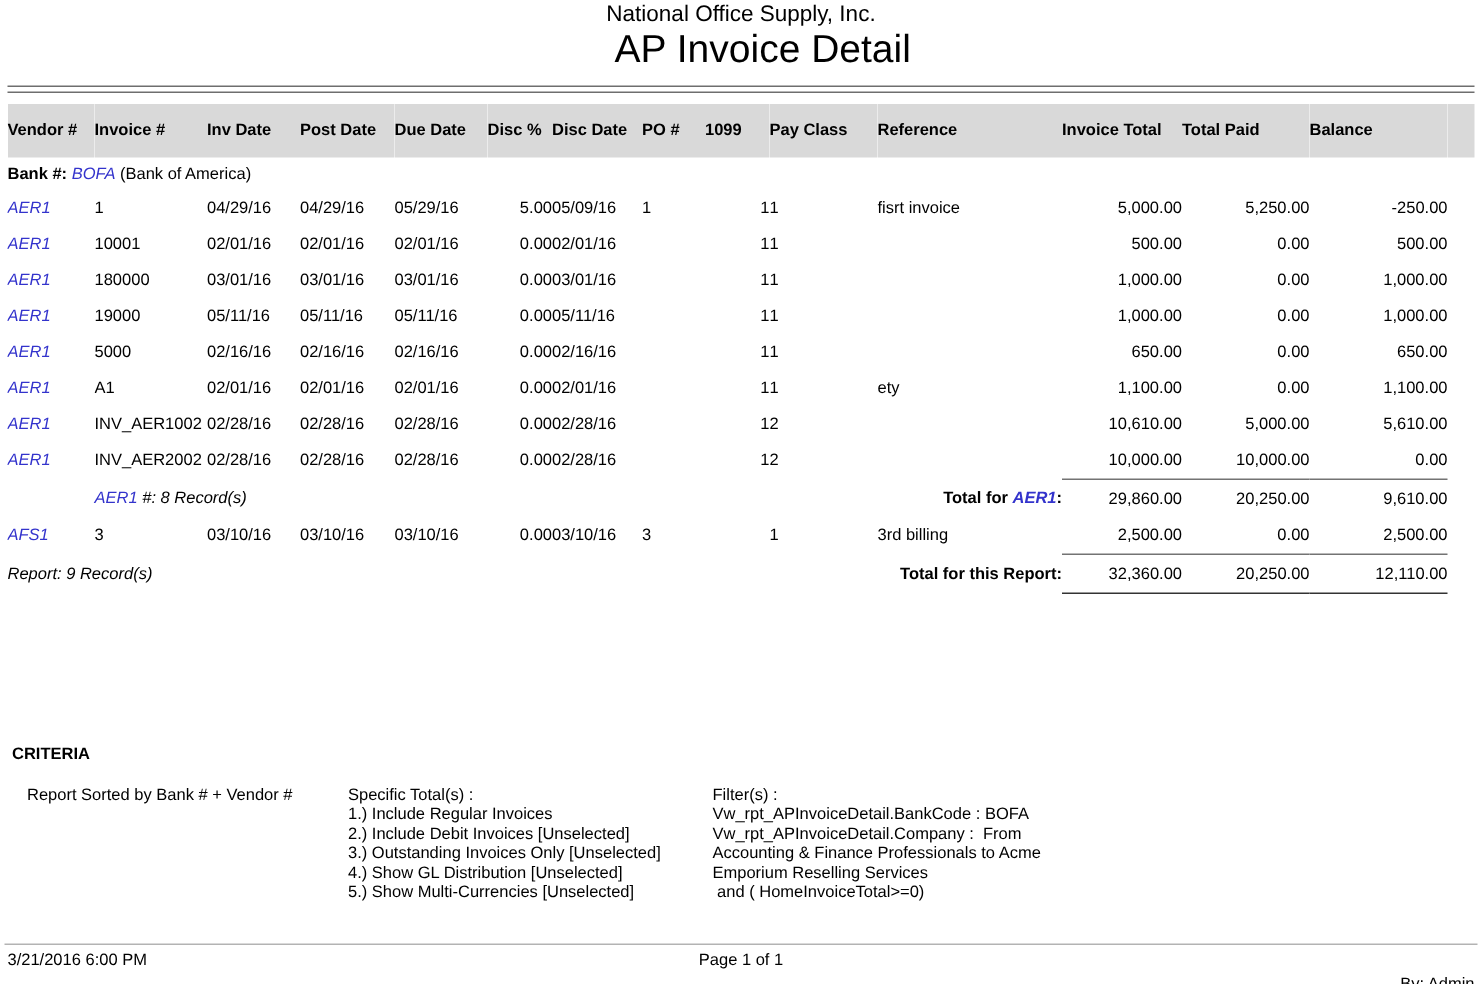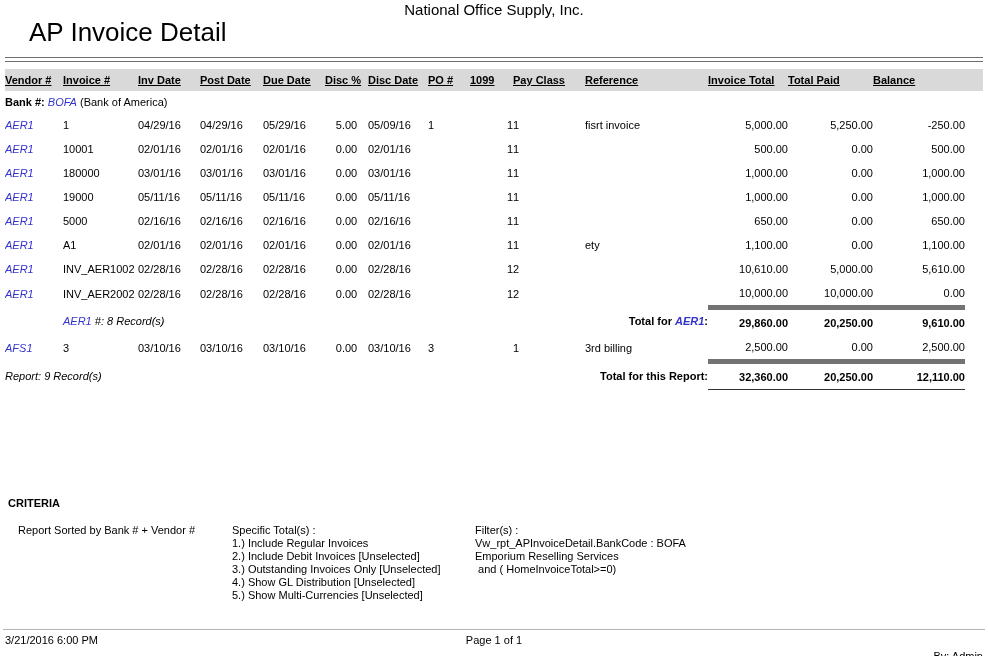--- a/index.html
+++ b/index.html
@@ -1,43 +1,43 @@
 <!DOCTYPE html>
 <html><head>
 <meta charset="utf-8">
 <style>
   html,body{margin:0;padding:0;}
   body{
     width:988px;height:656px;background:#ffffff;color:#000;
     font-family:"Liberation Sans", sans-serif;position:relative;overflow:hidden;
   }
   .company{position:absolute;top:1px;left:0;right:0;text-align:center;font-size:15px;}
-  .rtitle{position:absolute;top:17px;left:0;right:0;font-size:26px;padding-left:29px;}
+  .rtitle{position:absolute;top:17px;left:0;right:0;text-align:center;font-size:26px;padding-left:29px;}
   .dbl{position:absolute;top:57px;left:5px;width:978px;height:3px;
        border-top:1px solid #6e6e6e;border-bottom:1px solid #6e6e6e;}
   table.rpt{position:absolute;top:69px;left:5px;width:978px;border-collapse:collapse;
        table-layout:fixed;font-size:11px;}
-  table.rpt th{background:#d9d9d9;font-weight:bold;text-decoration:underline;text-align:left;
-       height:22px;padding:0;vertical-align:middle;white-space:nowrap;overflow:hidden;}
+  table.rpt th{background:#d9d9d9;font-weight:bold;text-align:left;
+       height:36px;padding:0;vertical-align:middle;white-space:nowrap;overflow:hidden;}
   table.rpt td{padding:0;height:24px;vertical-align:middle;white-space:nowrap;overflow:hidden;}
   tr.bankrow td{height:22px;}
   tr.subrow td{height:25px;}
   .col1{padding-left:3px;}
-  .col6{text-align:center;}
+  .col6{text-align:right;}
   .col7{padding-left:5px;}
   .col9{text-align:right;padding-right:5px;}
   .col10{padding-left:14px;}
   .col11{padding-left:5px;}
   .col12,.col13,.col14{text-align:right;}
   .blue{color:#3333cc;font-style:italic;}
   .b{font-weight:bold;}
   .reclabel{font-style:italic;padding-left:3px;}
   .reclabel.indent{padding-left:58px;}
   .totlabel{font-weight:bold;text-align:right;padding-right:5px;}
-  td.tot{border-top:5px solid #737373;font-weight:bold;}
+  td.tot{border-top:1px solid #737373;}
   td.totend{border-bottom:1px solid #333;}
   .crit-h{position:absolute;top:497px;left:8px;font-size:11px;font-weight:bold;}
   .crit-sort{position:absolute;top:524px;left:18px;font-size:11px;}
   .crit-col{position:absolute;top:524px;font-size:11px;line-height:13px;}
   .crit-opts{left:232px;}
   .crit-filt{left:475px;}
   .crit-col div{white-space:pre;}
   .footline{position:absolute;top:629px;left:3px;width:982px;border-top:1px solid #b3b3b3;}
   .foot{position:absolute;top:634px;left:0;width:988px;height:16px;font-size:11px;}
   .foot .fl{position:absolute;left:5px;top:0;}
@@ -270,20 +270,22 @@
   <div>Specific Total(s) :</div>
   <div>1.) Include Regular Invoices</div>
   <div>2.) Include Debit Invoices [Unselected]</div>
   <div>3.) Outstanding Invoices Only [Unselected]</div>
   <div>4.) Show GL Distribution [Unselected]</div>
   <div>5.) Show Multi-Currencies [Unselected]</div>
 </div>
 <div class="crit-col crit-filt">
   <div>Filter(s) :</div>
   <div>Vw_rpt_APInvoiceDetail.BankCode : BOFA</div>
+  <div>Vw_rpt_APInvoiceDetail.Company :  From</div>
+  <div>Accounting &amp; Finance Professionals to Acme</div>
   <div>Emporium Reselling Services</div>
   <div> and ( HomeInvoiceTotal&gt;=0)</div>
 </div>
 
 <div class="footline"></div>
 <div class="foot">
   <span class="fl">3/21/2016 6:00 PM</span>
   <span class="fc">Page 1 of 1</span>
   <span class="fr">By: Admin</span>
 </div>

